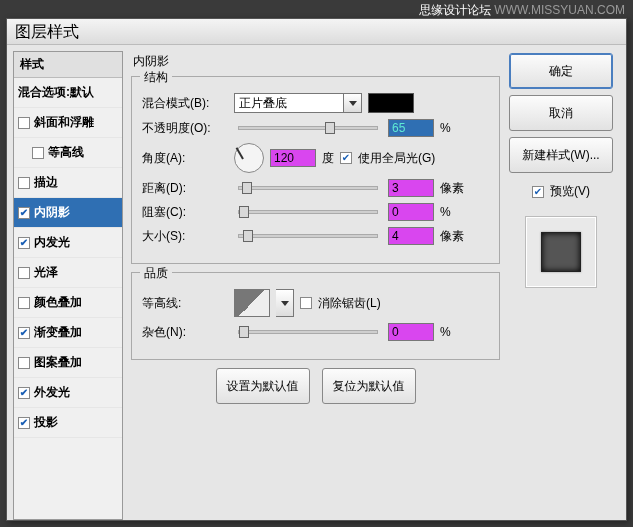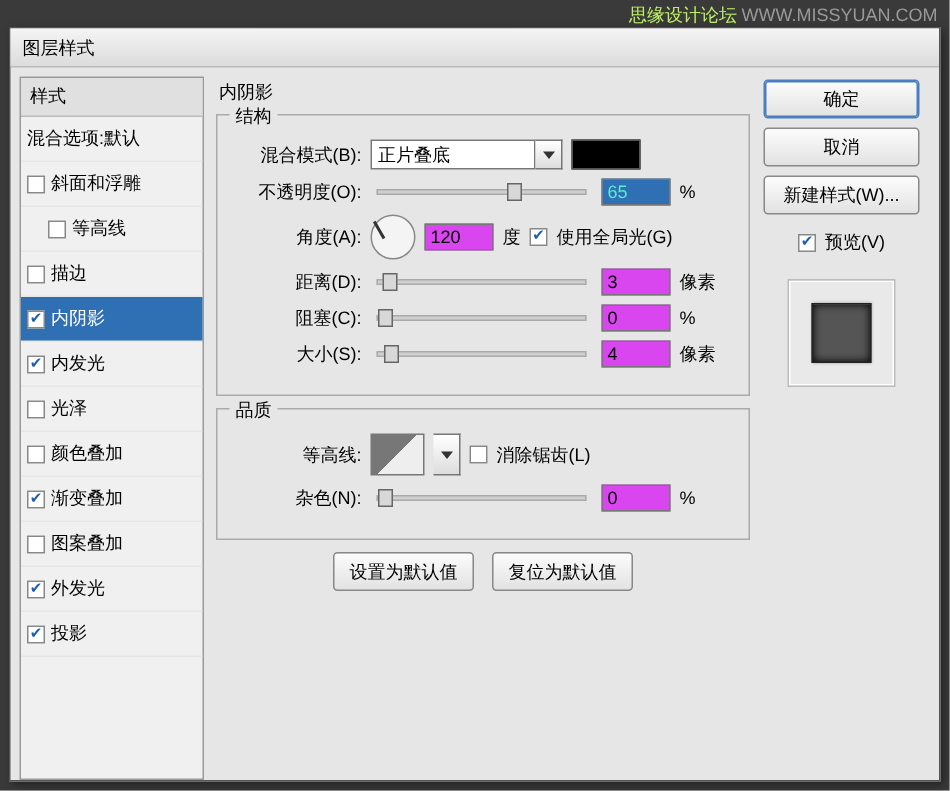--- a/index.html
+++ b/index.html
@@ -1,47 +1,47 @@
 <!DOCTYPE html>
 <html><head>
 <meta charset="utf-8">
 <style>
   * { box-sizing: border-box; font-family: "Microsoft YaHei", "SimSun", sans-serif; font-size: 12px; }
   body { margin: 0; background: #3a3a3a; width: 633px; height: 527px; position: relative; overflow: hidden; }
   .watermark { position: absolute; top: 2px; right: 8px; color: #999; font-size: 11px; z-index: 10; }
-  .wm-main { color: #bef264; }
+  .wm-main { color: #ffffff; }
   .dialog { position: absolute; left: 6px; top: 18px; width: 621px; height: 503px; background: #e6e6e6; border: 1px solid #555; box-shadow: 2px 2px 6px rgba(0,0,0,0.4); }
-  .titlebar { height: 26px; line-height: 26px; padding-left: 8px; background: linear-gradient(#f4f4f4,#dcdcdc); border-bottom: 1px solid #bbb; font-size: 12px; }
+  .titlebar { height: 26px; line-height: 26px; padding-left: 8px; background: linear-gradient(#f4f4f4,#dcdcdc); border-bottom: 1px solid #bbb; font-size: 16px; }
   .body { display: flex; height: calc(100% - 26px); }
-  .styles-col { width: 123px; border: 1px solid #999; margin: 6px 0 0 6px; background: #f0f0f0; }
+  .styles-col { width: 110px; border: 1px solid #999; margin: 6px 0 0 6px; background: #f0f0f0; font-weight: bold; }
   .styles-head { background: #e0e0e0; border-bottom: 1px solid #bbb; padding: 4px 6px; }
   .style-row { display: flex; align-items: center; padding: 6px 4px; border-bottom: 1px solid #e6e6e6; gap: 4px; white-space: nowrap; }
   .style-row.sub { padding-left: 18px; }
   .style-row.sel { background: #2f6fb3; color: #fff; }
   .cb { width: 12px; height: 12px; border: 1px solid #888; background: #fff; display: inline-flex; align-items: center; justify-content: center; font-size: 10px; line-height: 1; color: #1a5fb4; }
   .cb.checked::before { content: "✔"; }
   .main-col { flex: 1; padding: 6px 4px 6px 8px; }
   .gbox { border: 1px solid #aaa; padding: 10px 10px 12px 10px; margin-bottom: 8px; position: relative; }
   .gbox > .legend { position: absolute; top: -8px; left: 8px; background: #e6e6e6; padding: 0 4px; }
   .row { display: flex; align-items: center; margin: 6px 0; gap: 6px; }
-  .lbl { width: 86px; text-align: right; }
+  .lbl { width: 86px; text-align: left; }
   .select { display: flex; align-items: center; }
   .select-box { width: 110px; height: 20px; border: 1px solid #777; background: #fff; padding: 0 4px; display: flex; align-items: center; }
   .select-btn { width: 18px; height: 20px; border: 1px solid #777; border-left: 0; background: linear-gradient(#fff,#ddd); display: flex; align-items: center; justify-content: center; }
   .tri { width: 0; height: 0; border-left: 4px solid transparent; border-right: 4px solid transparent; border-top: 5px solid #333; }
   .swatch { width: 46px; height: 20px; border: 1px solid #555; background: #000; }
   .slider { flex: 1; max-width: 140px; height: 4px; background: #cfcfcf; border: 1px solid #aaa; position: relative; margin: 0 4px; }
   .slider .thumb { position: absolute; top: -5px; width: 10px; height: 12px; background: #d8d8d8; border: 1px solid #666; }
   .numbox { width: 46px; height: 18px; border: 1px solid #777; background: #d946ef; padding: 0 3px; display: flex; align-items: center; }
   .numbox.sel { background: #2f6fb3; color: #5eead4; }
   .unit { width: 30px; }
   .dial { width: 30px; height: 30px; border: 1px solid #888; border-radius: 50%; background: #f4f4f4; position: relative; }
   .dial::after { content: ""; position: absolute; width: 2px; height: 13px; background: #333; top: 2px; left: 7px; transform-origin: bottom center; transform: rotate(-30deg); }
   .contour { width: 36px; height: 28px; border: 1px solid #777; background: linear-gradient(135deg,#777 0 50%,#eee 50% 100%); }
-  .btn { min-width: 92px; height: 26px; border: 1px solid #888; background: linear-gradient(#fcfcfc,#e2e2e2); border-radius: 3px; display: inline-flex; align-items: center; justify-content: center; padding: 0 10px; cursor: pointer; }
+  .btn { min-width: 92px; height: 36px; border: 1px solid #888; background: linear-gradient(#fcfcfc,#e2e2e2); border-radius: 3px; display: inline-flex; align-items: center; justify-content: center; padding: 0 10px; cursor: pointer; }
   .right-col { width: 122px; padding: 8px 10px 0 2px; display: flex; flex-direction: column; align-items: center; gap: 6px; }
   .right-col .btn { width: 104px; }
   .btn.default { border-color: #4a7ebf; box-shadow: 0 0 0 1px #4a7ebf inset; }
   .preview-box { width: 72px; height: 72px; background: #e9e9e9; border: 1px solid #bbb; display: flex; align-items: center; justify-content: center; margin-top: 4px; box-shadow: inset 0 0 0 1px #fff; }
   .preview-inner { width: 40px; height: 40px; background: #555; box-shadow: inset 0 0 6px #000, 0 0 2px #999; border: 1px solid #222; }
   .btnrow { display: flex; gap: 12px; justify-content: center; margin-top: 6px; align-items: center; }
 </style>
 </head>
 <body>
 

